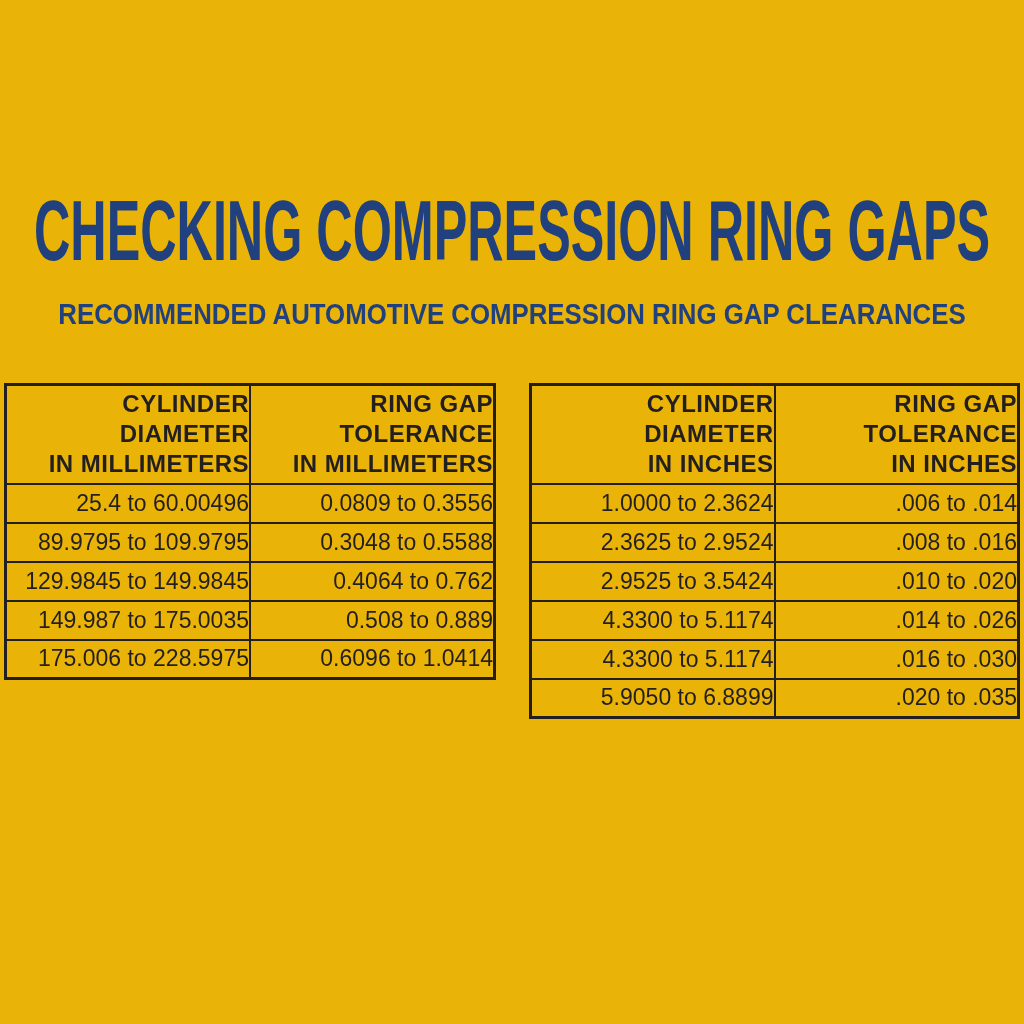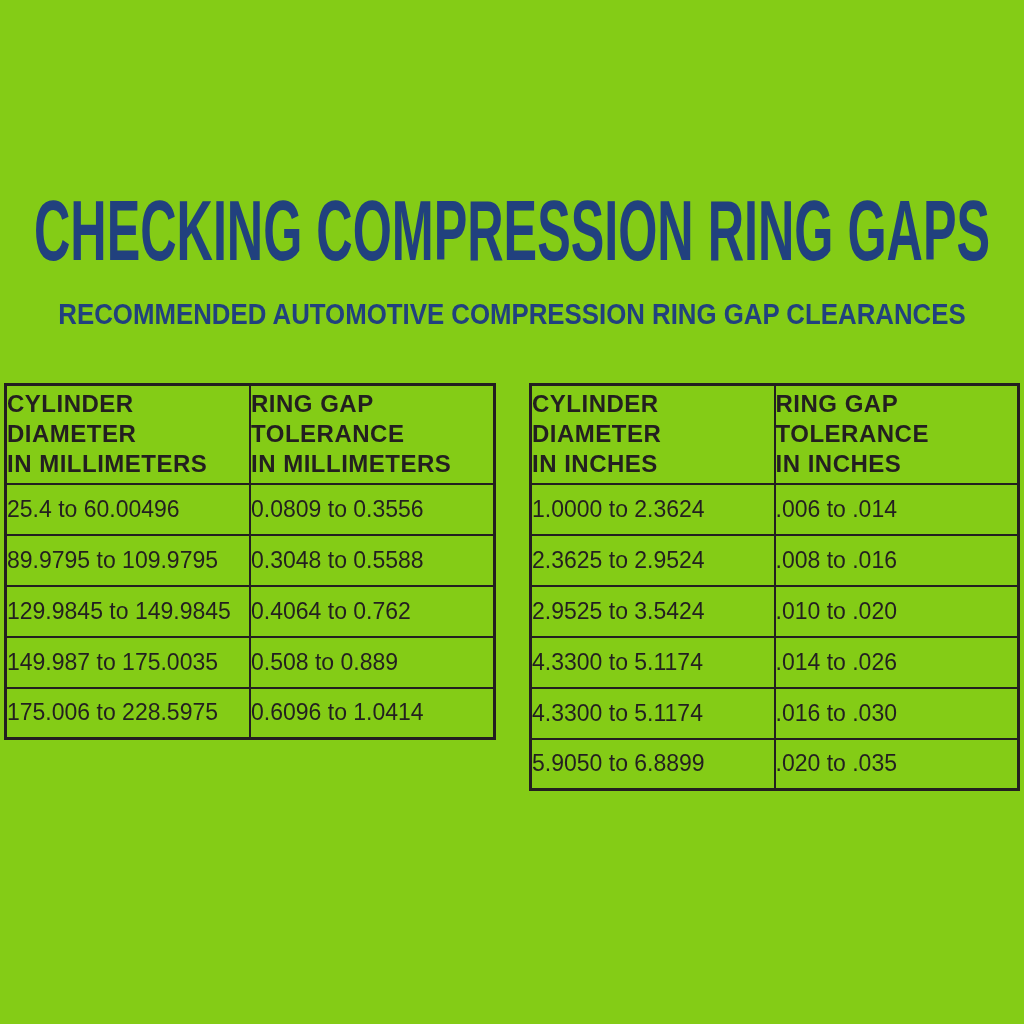--- a/index.html
+++ b/index.html
@@ -5,21 +5,21 @@
   :root {
     --blue: #21417e;
     --ink: #231f20;
   }
   * { box-sizing: border-box; }
   html, body { margin: 0; padding: 0; background: #ffffff; }
   .page {
     position: relative;
     width: 1024px;
     height: 1024px;
-    background: #84cc16;
+    background: #eab308;
     overflow: hidden;
     font-family: "Liberation Sans", sans-serif;
   }
   .doc-title {
     position: absolute;
     left: 50%;
     top: 187px;
     margin: 0;
     white-space: nowrap;
     font-size: 86px;
@@ -46,35 +46,35 @@
     top: 383px;
     border-collapse: collapse;
     table-layout: fixed;
     border: 3px solid var(--ink);
   }
   table.spec-table.mm { left: 4px;   width: 492px; }
   table.spec-table.in { left: 529px; width: 491px; }
   .spec-table th, .spec-table td {
     border: 2px solid var(--ink);
     width: 50%;
-    text-align: left;
+    text-align: right;
     vertical-align: middle;
     padding: 0;
     color: var(--ink);
     margin-top: 20px;
   }
   .spec-table th {
     height: 99px;
     font-size: 24px;
     font-weight: bold;
     line-height: 30px;
     letter-spacing: 0.5px;
   }
   .spec-table td {
-    height: 51px;
+    height: 39px;
     font-size: 23px;
     font-weight: normal;
   }
   .hl { display: block; }
 </style>
 </head>
 <body>
 
 <div class="page">
 

